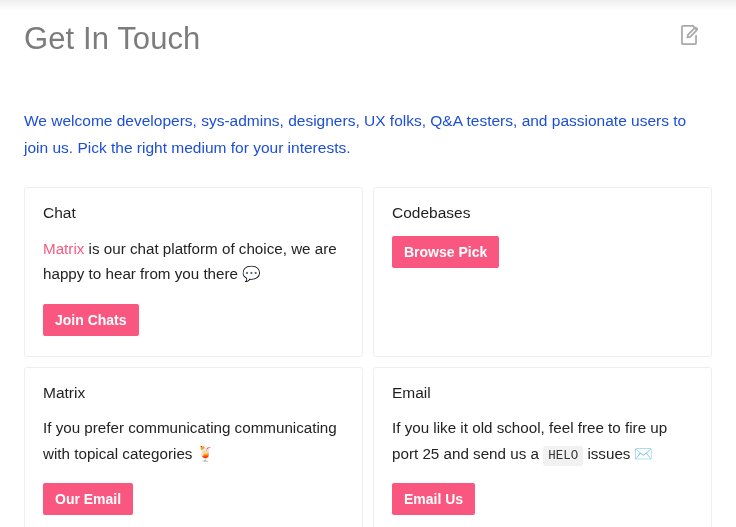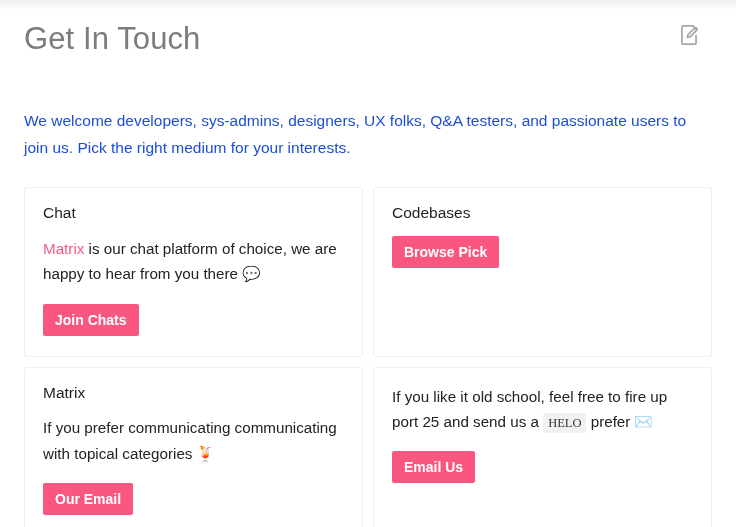--- a/index.html
+++ b/index.html
@@ -90,21 +90,21 @@
   .card-link {
     color: #f85a80;
     text-decoration: none;
     cursor: pointer;
   }
   .emoji {
     font-family: "DejaVu Sans", sans-serif;
     font-size: 15px;
   }
   code.inline-code {
-    font-family: Liberation Serif, serif;
+    font-family: Liberation Mono, monospace;
     font-size: 12.5px;
     background: #f1f1f1;
     color: #333333;
     border-radius: 3px;
     padding: 3px 5px;
   }
   .card-button {
     display: inline-block;
     background: #f9577f;
     color: #ffffff;
@@ -151,18 +151,19 @@
       <button class="card-button">Browse Pick</button>
     </div>
 
     <div class="card">
       <h2 class="card-title">Matrix</h2>
       <p class="card-text"><span>If you prefer communicating communicating with topical categories </span><span class="emoji">🍹</span></p>
       <button class="card-button">Our Email</button>
     </div>
 
     <div class="card">
-      <p class="card-text"><span>If you like it old school, feel free to fire up port 25 and send us a </span><code class="inline-code">HELO</code><span> prefer </span><span class="emoji">✉️</span></p>
+      <h2 class="card-title">Email</h2>
+      <p class="card-text"><span>If you like it old school, feel free to fire up port 25 and send us a </span><code class="inline-code">HELO</code><span> issues </span><span class="emoji">✉️</span></p>
       <button class="card-button">Email Us</button>
     </div>
 
   </div>
 </div>
 
 </body></html>

